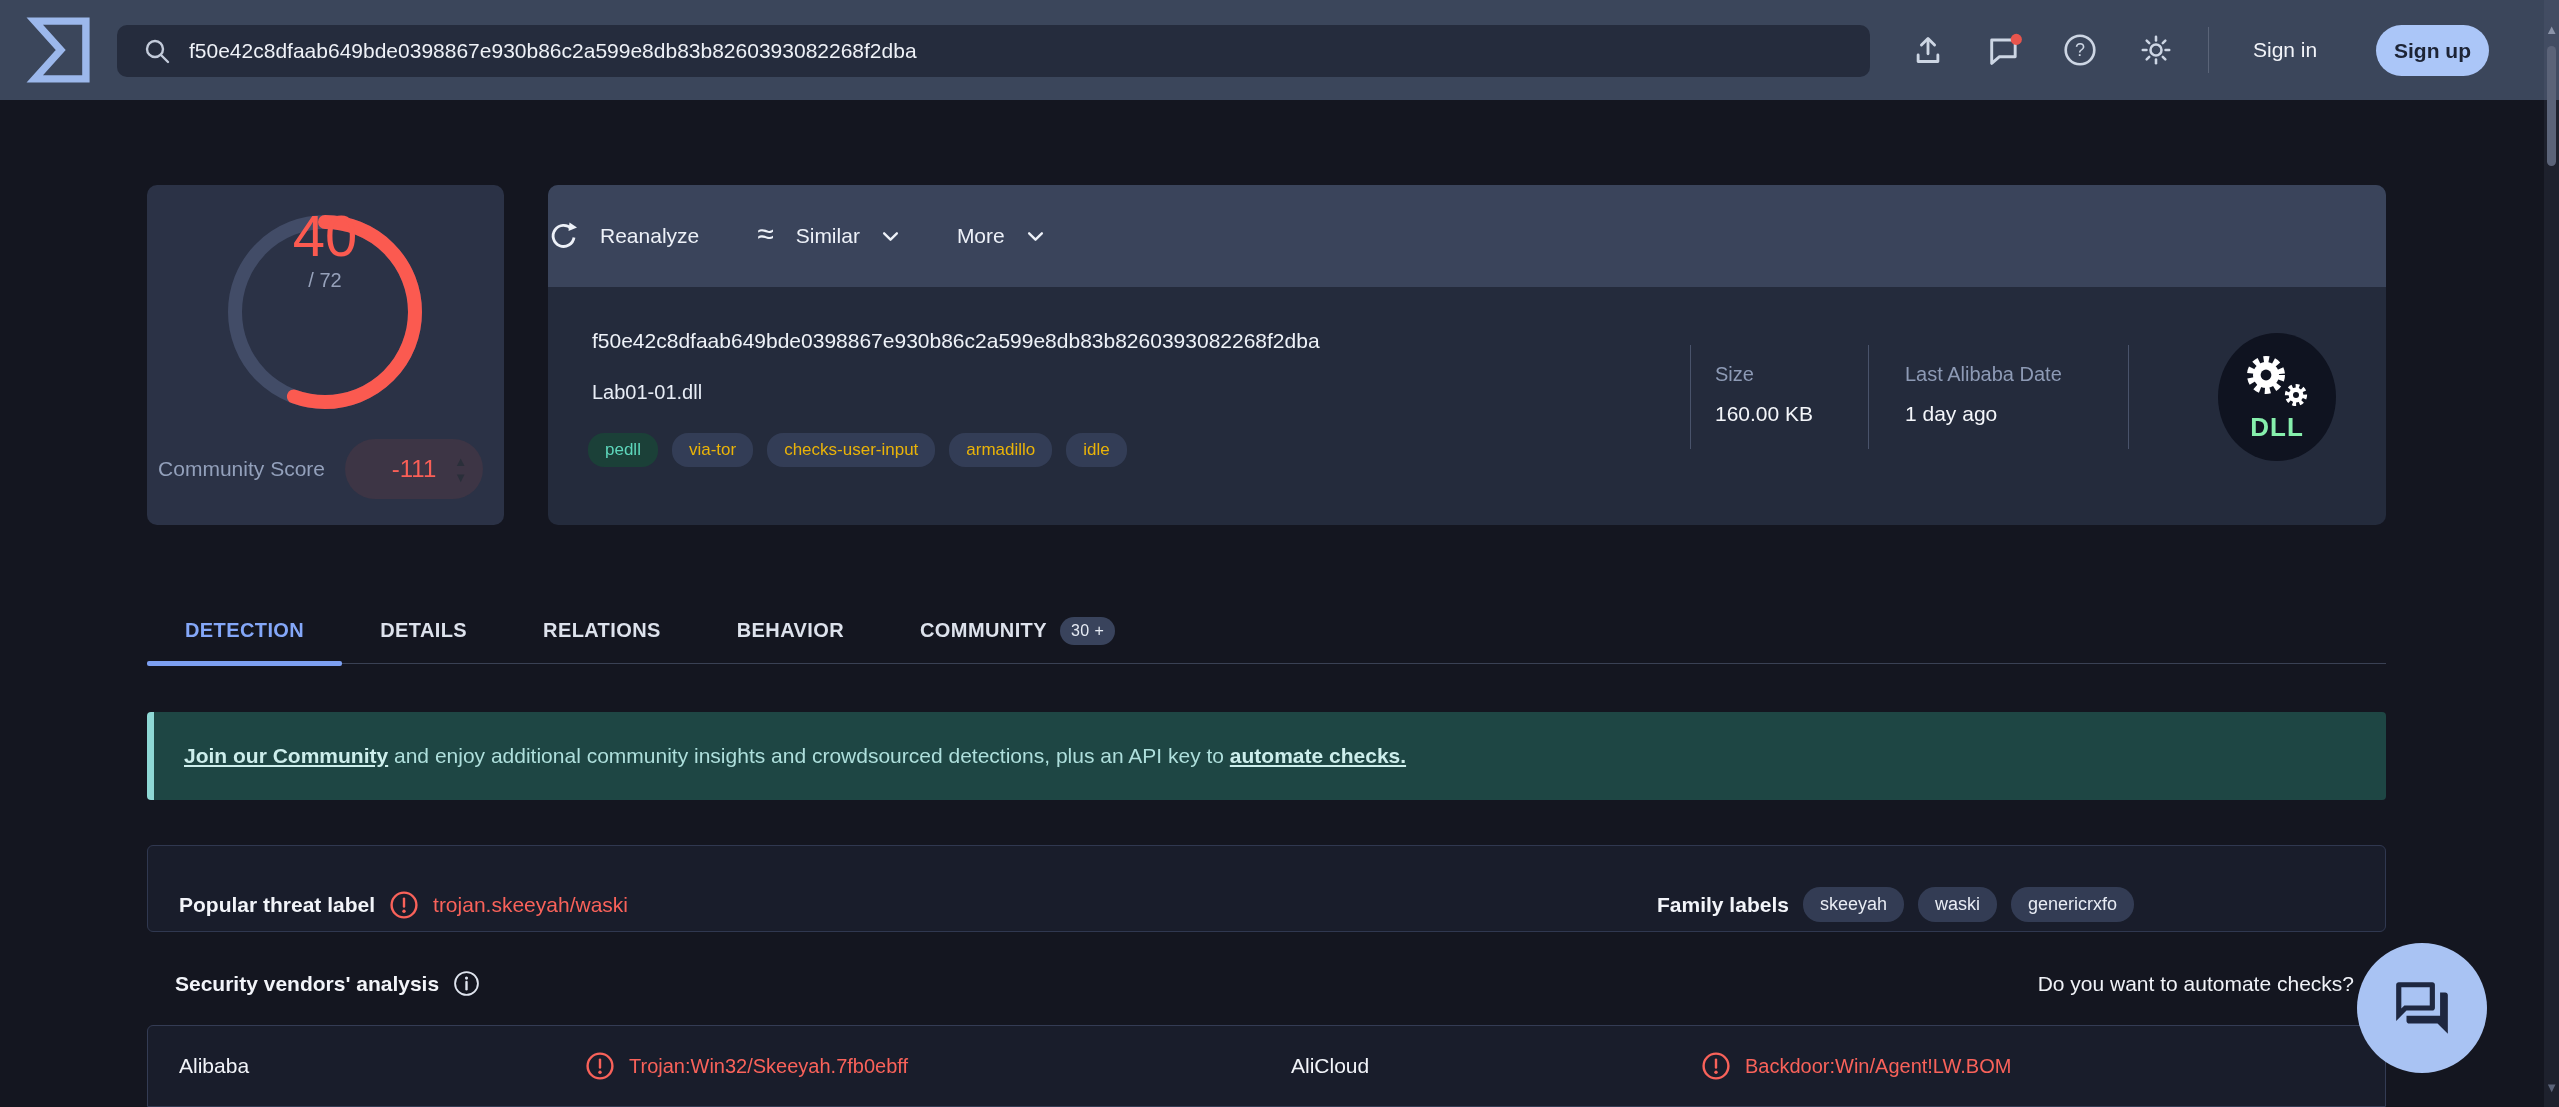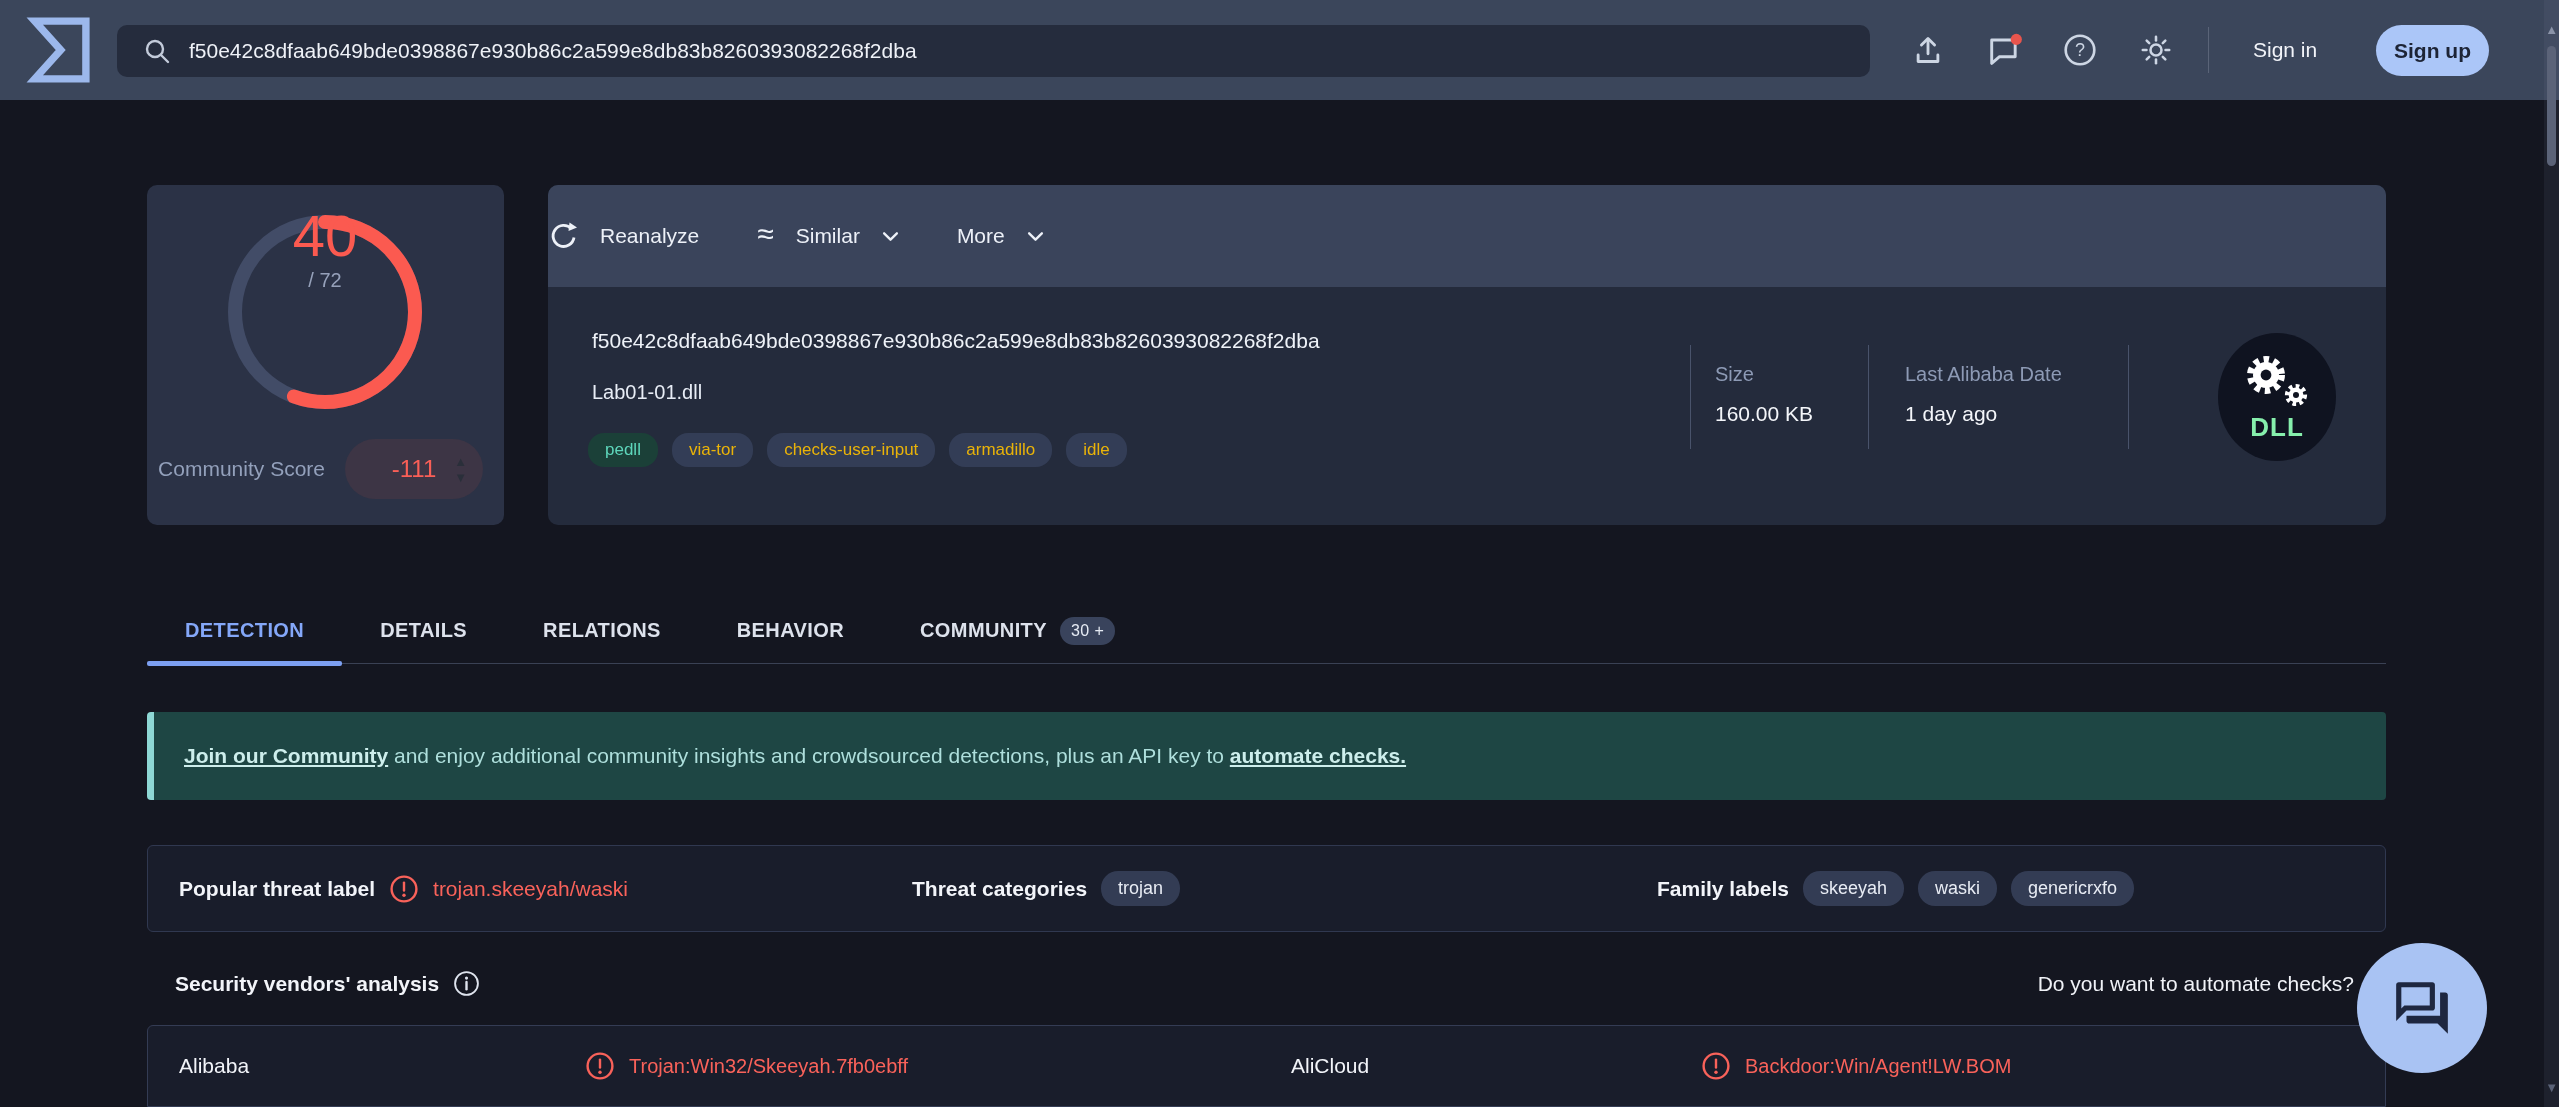--- a/index.html
+++ b/index.html
@@ -84,21 +84,21 @@
 
   
   .banner { position:absolute; left:147px; top:712px; width:2239px; height:88px; background:#1e4644;
             border-left:7px solid #8ed8d5; border-radius:4px; display:flex; align-items:center;
             padding-left:30px; font-size:21px; color:#aedfdc; }
   .banner a { color:#cdeeec; font-weight:bold; text-decoration:underline; cursor:pointer; }
 
   
   .threat-card { position:absolute; left:147px; top:845px; width:2239px; height:87px; background:#191d2b;
                  border:1px solid #303850; border-radius:6px; }
-  .threat-group { position:absolute; top:0; height:100%; display:flex; align-items:center; gap:14px; }
+  .threat-group { position:absolute; top:16px; height:100%; display:flex; align-items:center; gap:14px; }
   .bold-label { font-weight:bold; font-size:21px; color:#f2f4f9; }
   .threat-link { color:#f9625a; font-size:21px; cursor:pointer; }
   .pill { background:#333c54; border-radius:17px; padding:7px 17px; font-size:18px; color:#e8ecf4; cursor:pointer; }
 
   
   .analysis-head { position:absolute; left:147px; top:962px; width:2239px; height:44px; }
   .analysis-title { position:absolute; left:28px; top:8px; display:flex; align-items:center; gap:14px; }
   .automate-q { position:absolute; right:32px; top:10px; font-size:21px; color:#f0f2f7; }
 
   
@@ -295,24 +295,20 @@
 <section class="threat-card">
   <div class="threat-group" style="left:31px;">
     <span class="bold-label">Popular threat label</span>
     <svg width="30" height="30" viewBox="0 0 30 30">
       <circle cx="15" cy="15" r="12.4" fill="none" stroke="#f9625a" stroke-width="2.4"></circle>
       <line x1="15" y1="8.6" x2="15" y2="16.6" stroke="#f9625a" stroke-width="2.4" stroke-linecap="round"></line>
       <circle cx="15" cy="21.3" r="1.7" fill="#f9625a"></circle>
     </svg>
     <span class="threat-link">trojan.skeeyah/waski</span>
   </div>
-  <div class="threat-group" style="left:764px;">
-    <span class="bold-label">Threat categories</span>
-    <span class="pill">trojan</span>
-  </div>
   <div class="threat-group" style="left:1509px;">
     <span class="bold-label">Family labels</span>
     <span class="pill">skeeyah</span>
     <span class="pill">waski</span>
     <span class="pill">genericrxfo</span>
   </div>
 </section>
 
 <div class="analysis-head">
   <div class="analysis-title">

